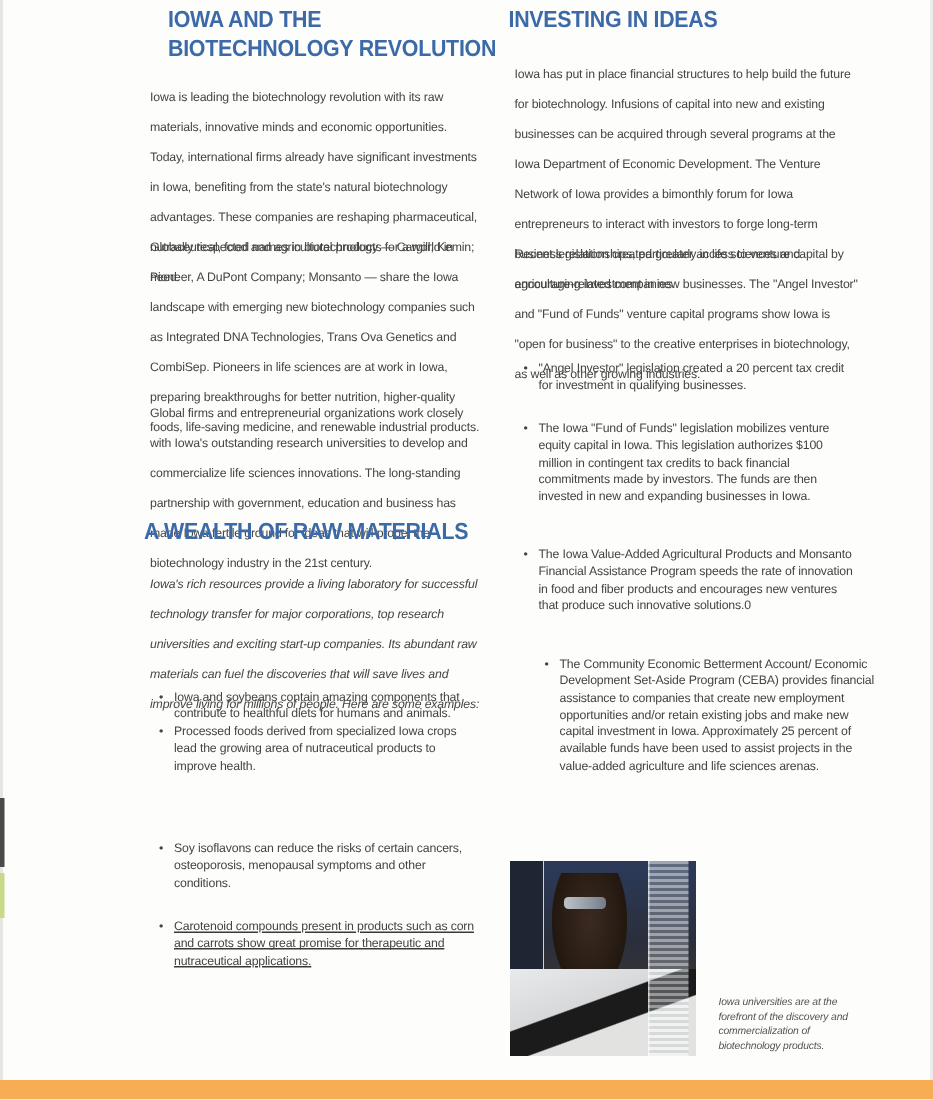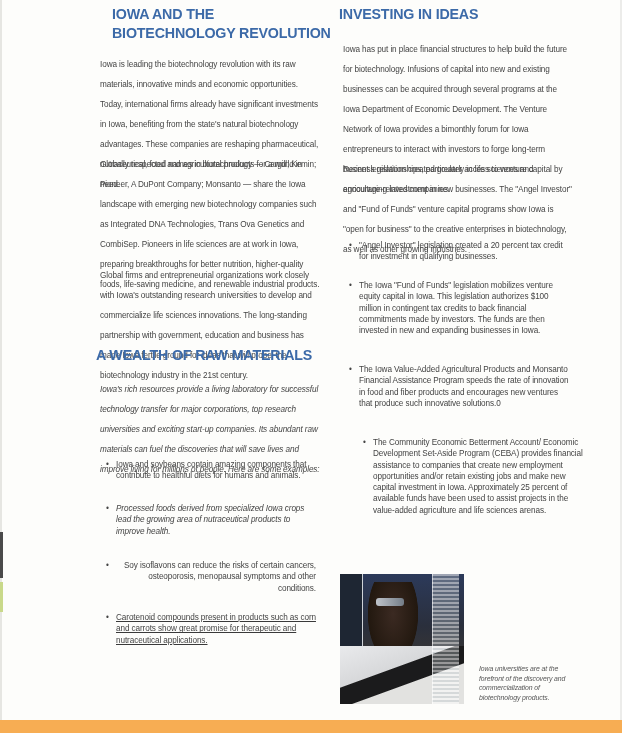--- a/index.html
+++ b/index.html
@@ -83,24 +83,24 @@
   <p style="position:absolute; top:51px; left:0; width:222px;">Iowa is leading the biotechnology revolution with its raw materials, innovative minds and economic opportunities. Today, international firms already have significant investments in Iowa, benefiting from the state's natural biotechnology advantages. These companies are reshaping pharmaceutical, nutraceutical, food and agricultural products for a world in need.</p>
   <p style="position:absolute; top:151px; left:0; width:222px;">Globally respected names in biotechnology — Cargill; Kemin; Pioneer, A DuPont Company; Monsanto — share the Iowa landscape with emerging new biotechnology companies such as Integrated DNA Technologies, Trans Ova Genetics and CombiSep. Pioneers in life sciences are at work in Iowa, preparing breakthroughs for better nutrition, higher-quality foods, life-saving medicine, and renewable industrial products.</p>
   <p style="position:absolute; top:262px; left:0; width:222px;">Global firms and entrepreneurial organizations work closely with Iowa's outstanding research universities to develop and commercialize life sciences innovations. The long-standing partnership with government, education and business has made Iowa fertile ground for ideas that will propel the biotechnology industry in the 21st century.</p>
 
   <h2 style="position:absolute; top:345px; left:0;">A WEALTH OF RAW MATERIALS</h2>
   <p style="position:absolute; top:376px; left:0; width:222px;font-style:italic;">Iowa's rich resources provide a living laboratory for successful technology transfer for major corporations, top research universities and exciting start-up companies. Its abundant raw materials can fuel the discoveries that will save lives and improve living for millions of people. Here are some examples:</p>
 
   <ul style="position:absolute; top:459px; left:2px; width:196px;">
     <li>Iowa and soybeans contain amazing components that contribute to healthful diets for humans and animals.</li>
   </ul>
-  <ul style="position:absolute; top:503px; left:2px; width:196px;font-style:italic;">
+  <ul style="position:absolute; top:482px; left:2px; width:196px;">
     <li>Processed foods derived from specialized Iowa crops lead the growing area of nutraceutical products to improve health.</li>
   </ul>
-  <ul style="position:absolute; top:560px; left:2px; width:200px;text-align:right;">
+  <ul style="position:absolute; top:560px; left:2px; width:200px;">
     <li>Soy isoflavons can reduce the risks of certain cancers, osteoporosis, menopausal symptoms and other conditions.</li>
   </ul>
   <ul style="position:absolute; top:612px; left:2px; width:200px;text-decoration:underline;">
     <li>Carotenoid compounds present in products such as corn and carrots show great promise for therapeutic and nutraceutical applications.</li>
   </ul>
 </div>
 
 <div class="col col-right">
   <h2 style="position:absolute; top:4px; left:0;">INVESTING IN IDEAS</h2>
   <p style="position:absolute; top:36px; left:0; width:232px;">Iowa has put in place financial structures to help build the future for biotechnology. Infusions of capital into new and existing businesses can be acquired through several programs at the Iowa Department of Economic Development. The Venture Network of Iowa provides a bimonthly forum for Iowa entrepreneurs to interact with investors to forge long-term business relationships, particularly in life sciences and agriculture-related companies.</p>

